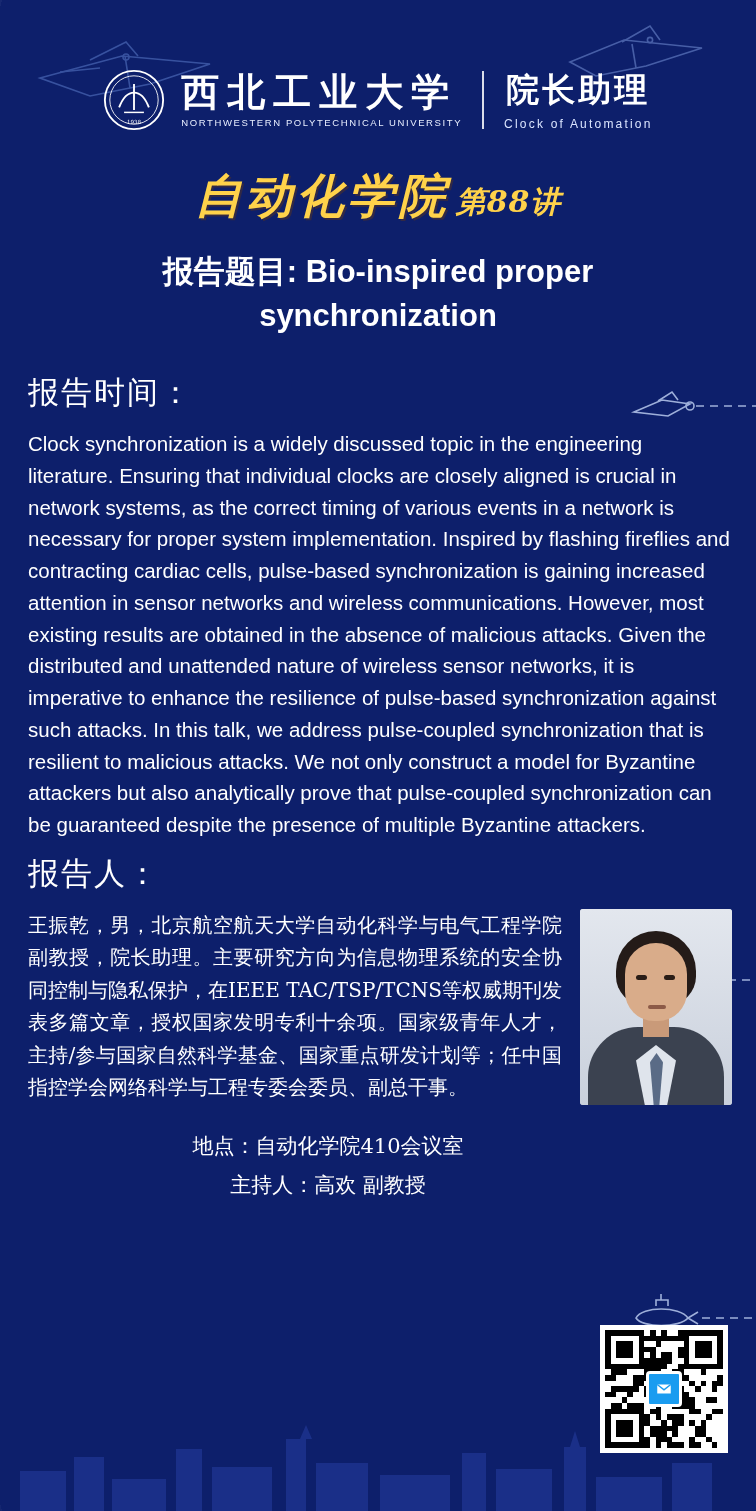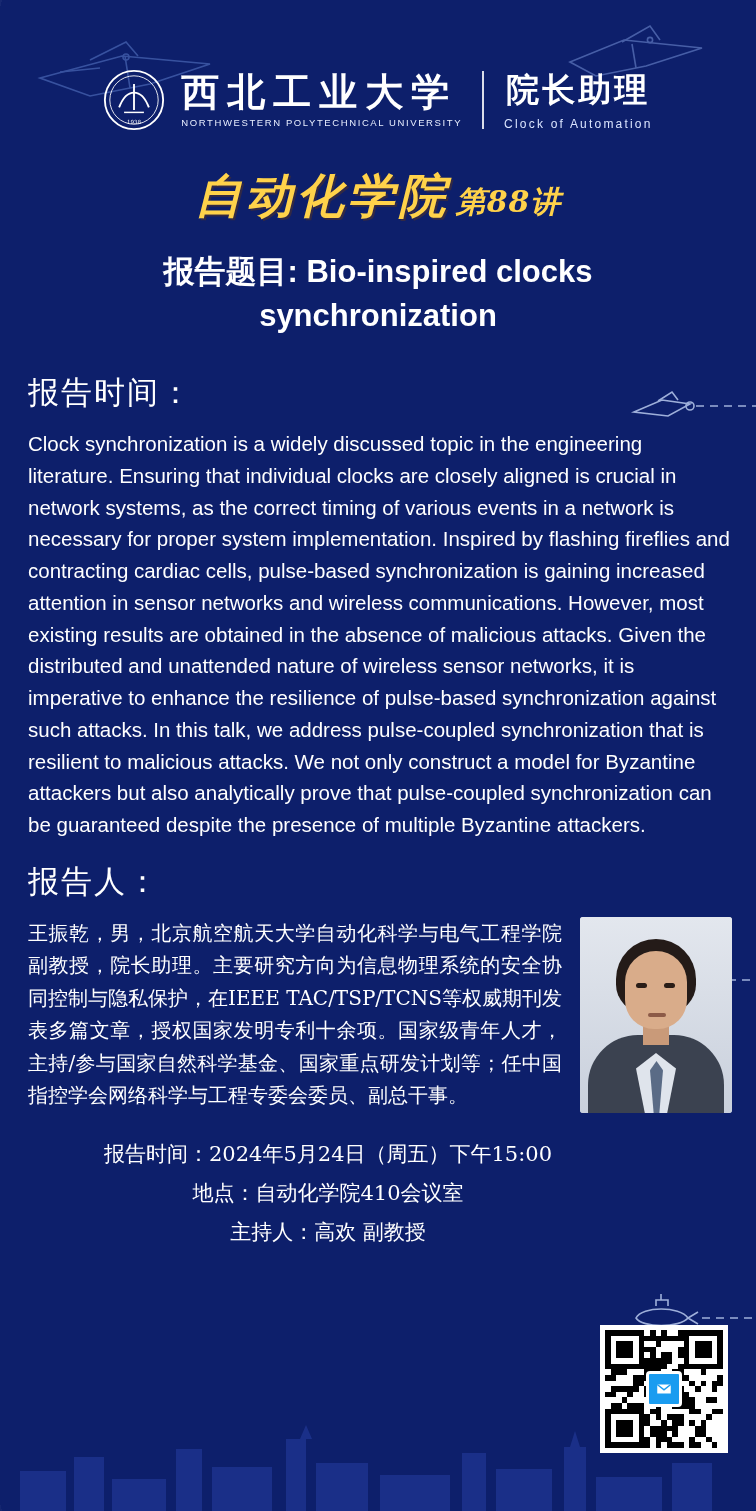--- a/index.html
+++ b/index.html
@@ -139,21 +139,21 @@
   .section-head {
     position: relative;
     z-index: 3;
     font-family: "DejaVu Serif", "Liberation Serif", serif;
     font-size: 31px;
     letter-spacing: 2px;
     color: #ffffff;
     padding: 0 0 0 28px;
   }
   .abstract-head { margin-top: 34px; }
-  .speaker-head { margin-top: 20px; }
+  .speaker-head { margin-top: 12px; }
 
   
   .abstract-body {
     position: relative;
     z-index: 3;
     padding: 14px 26px 0 28px;
     font-size: 20.5px;
     line-height: 1.55;
     color: #ffffff;
     text-align: left;
@@ -323,21 +323,21 @@
     <div class="school-names">
       <div class="school-cn">院长助理</div>
       <div class="school-en">Clock  of  Automation</div>
     </div>
   </div>
 
   <div class="forum-title">
     <span class="forum-main">自动化学院</span><span class="forum-sub">第88讲</span>
   </div>
 
-  <div class="talk-title">报告题目: Bio-inspired clocks synchronization</div>
+  <div class="talk-title">报告题目: Bio-inspired proper synchronization</div>
 
   <div class="section-head abstract-head">报告时间：</div>
   <svg class="deco-icon deco-plane" width="128" height="48" viewBox="0 0 128 48">
     <g stroke="#cfe0ff" stroke-width="1.6" fill="none">
       <path d="M6 26 L34 14 L62 18 L40 30 Z"></path>
       <path d="M30 15 L44 6 L50 14"></path>
       <circle cx="62" cy="20" r="4"></circle>
       <path d="M68 20 L128 20" stroke-dasharray="8 6"></path>
     </g>
   </svg>
@@ -375,21 +375,20 @@
     <g stroke="#cfe0ff" stroke-width="1.6" fill="none">
       <path d="M8 28 C14 16 52 16 60 28 C52 38 14 38 8 28 Z"></path>
       <path d="M28 16 L28 10 L40 10 L40 16"></path>
       <path d="M33 10 L33 4"></path>
       <path d="M60 28 L70 22 M60 28 L70 34"></path>
       <path d="M74 28 L128 28" stroke-dasharray="8 6"></path>
     </g>
   </svg>
 
   <div class="footer-info">
-    <div>报告时间：2024年5月24日（周五）下午15:00</div>
     <div>地点：自动化学院410会议室</div>
     <div>主持人：高欢 副教授</div>
   </div>
 
   <div class="qr-box">
     <div class="qr-grid" id="qr-grid">
         <i></i>
         <i></i>
         <i></i>
         <i></i>

